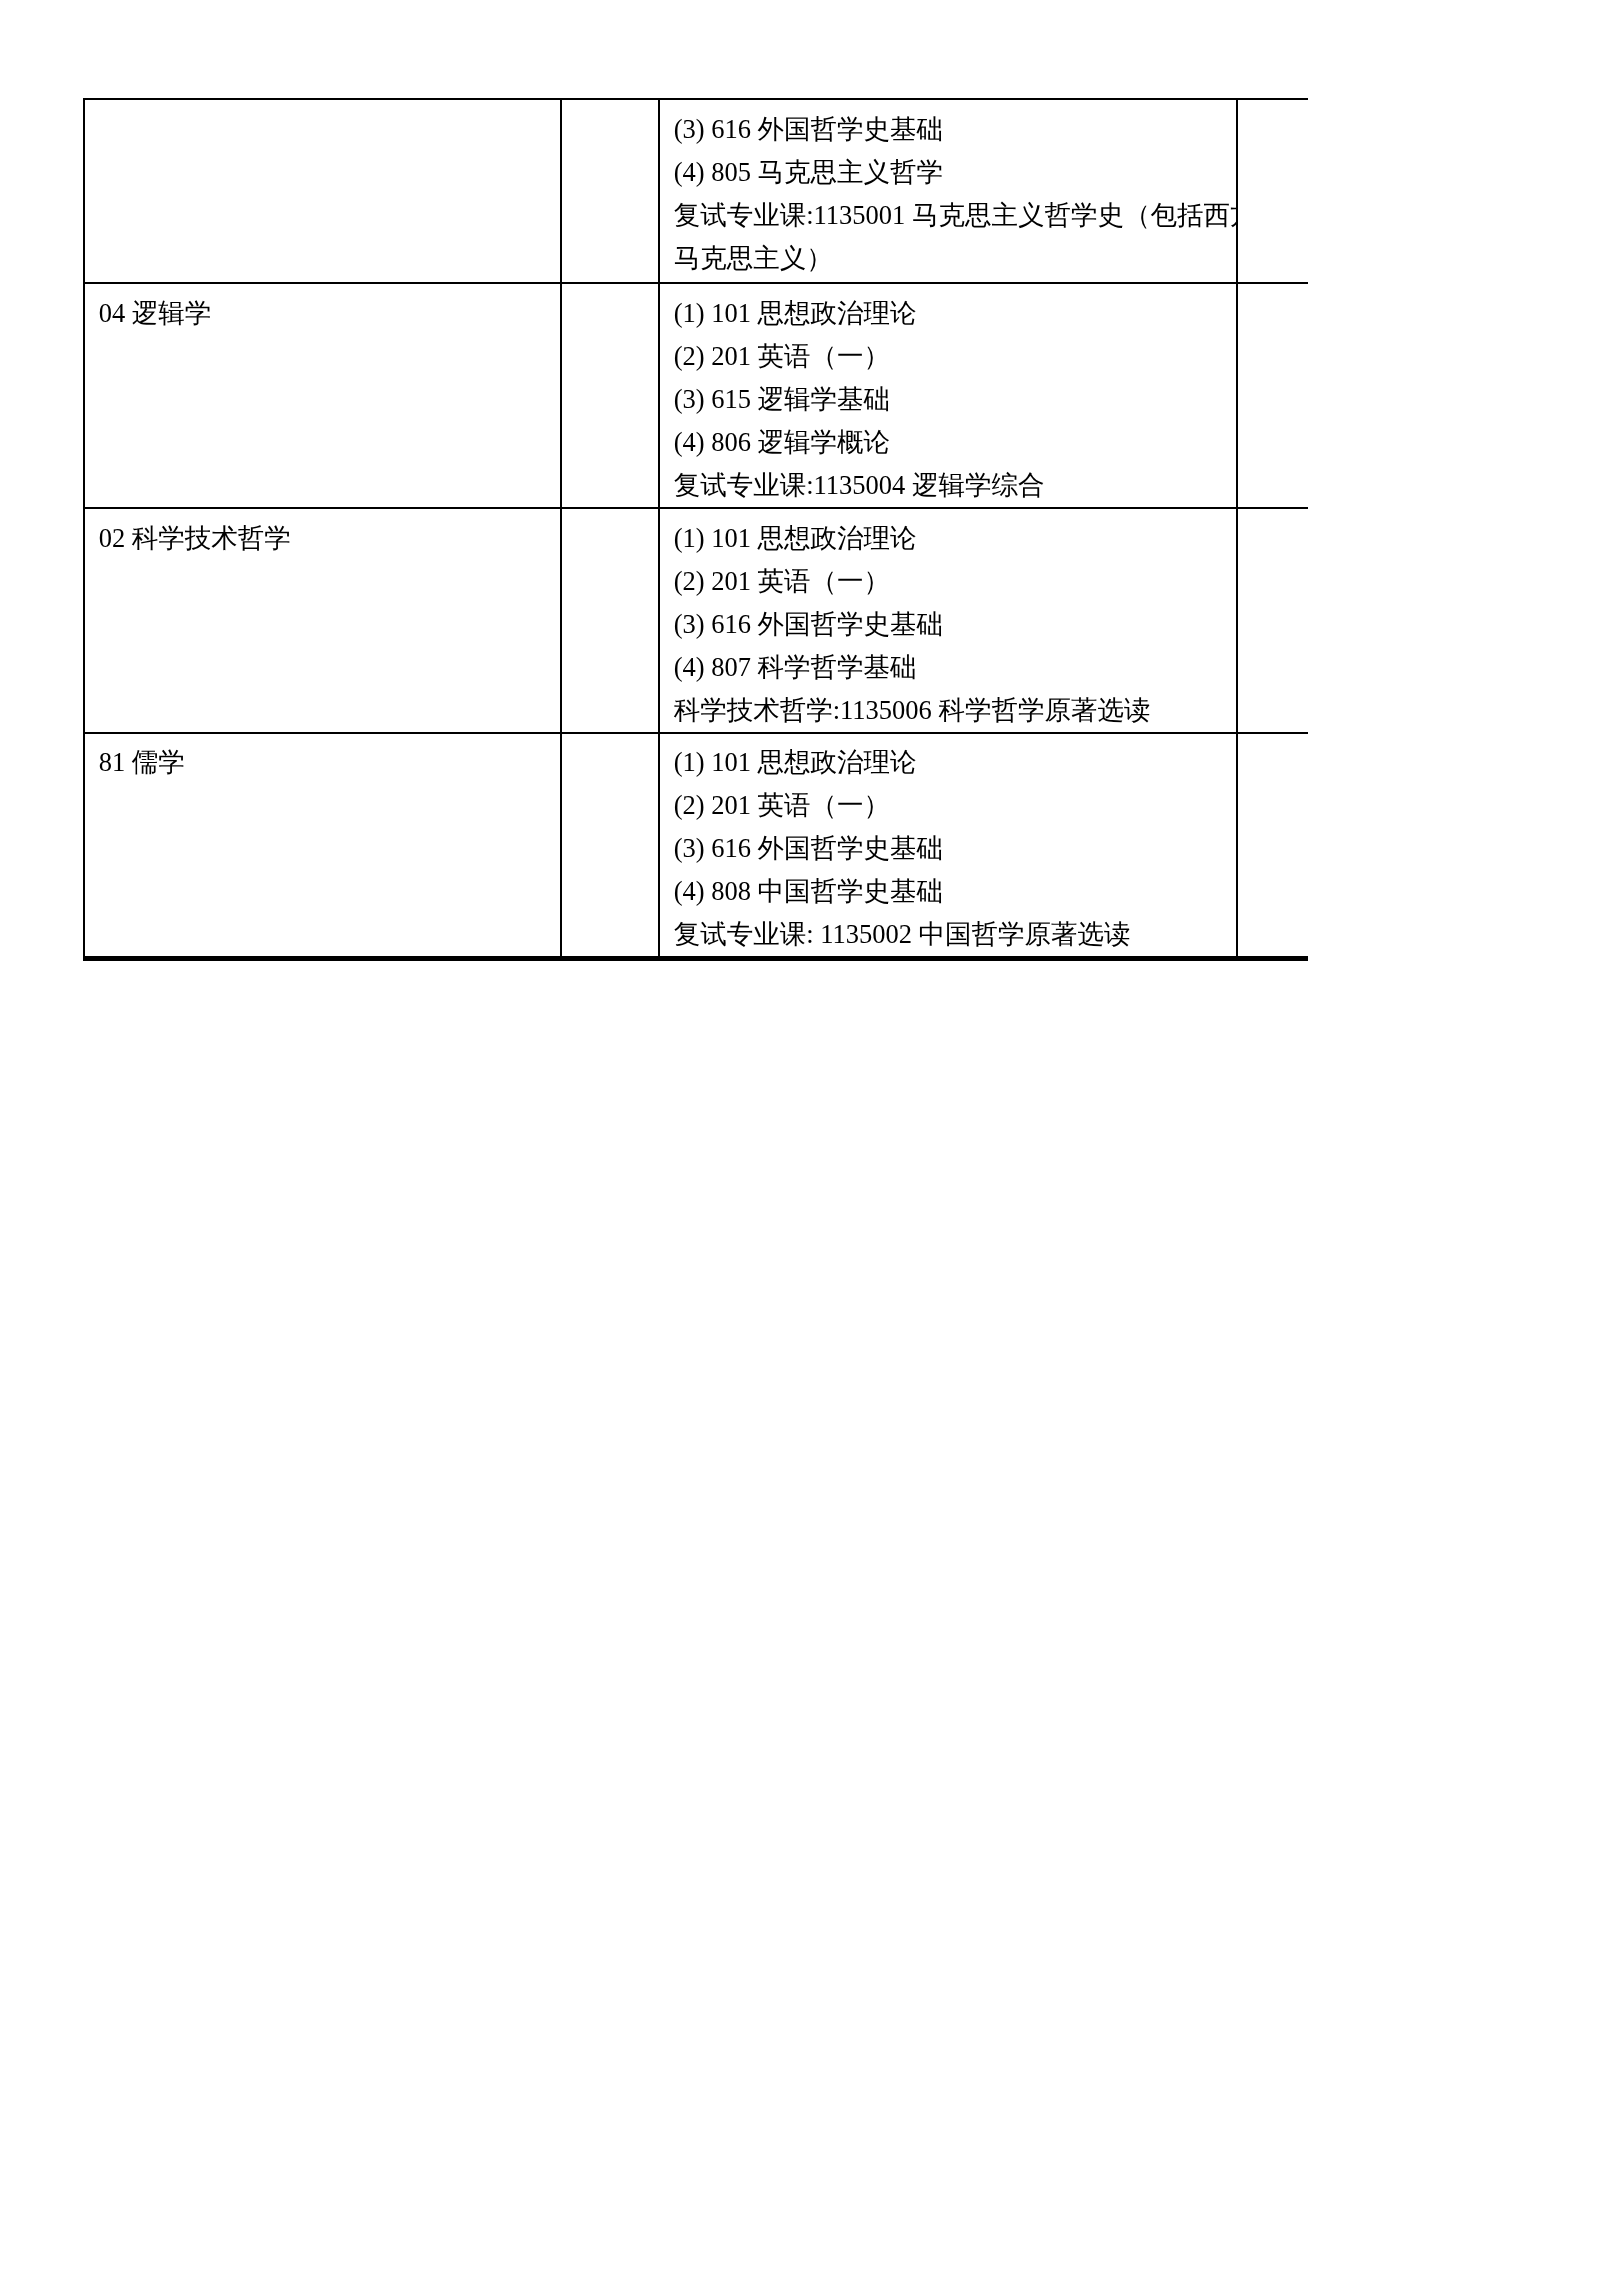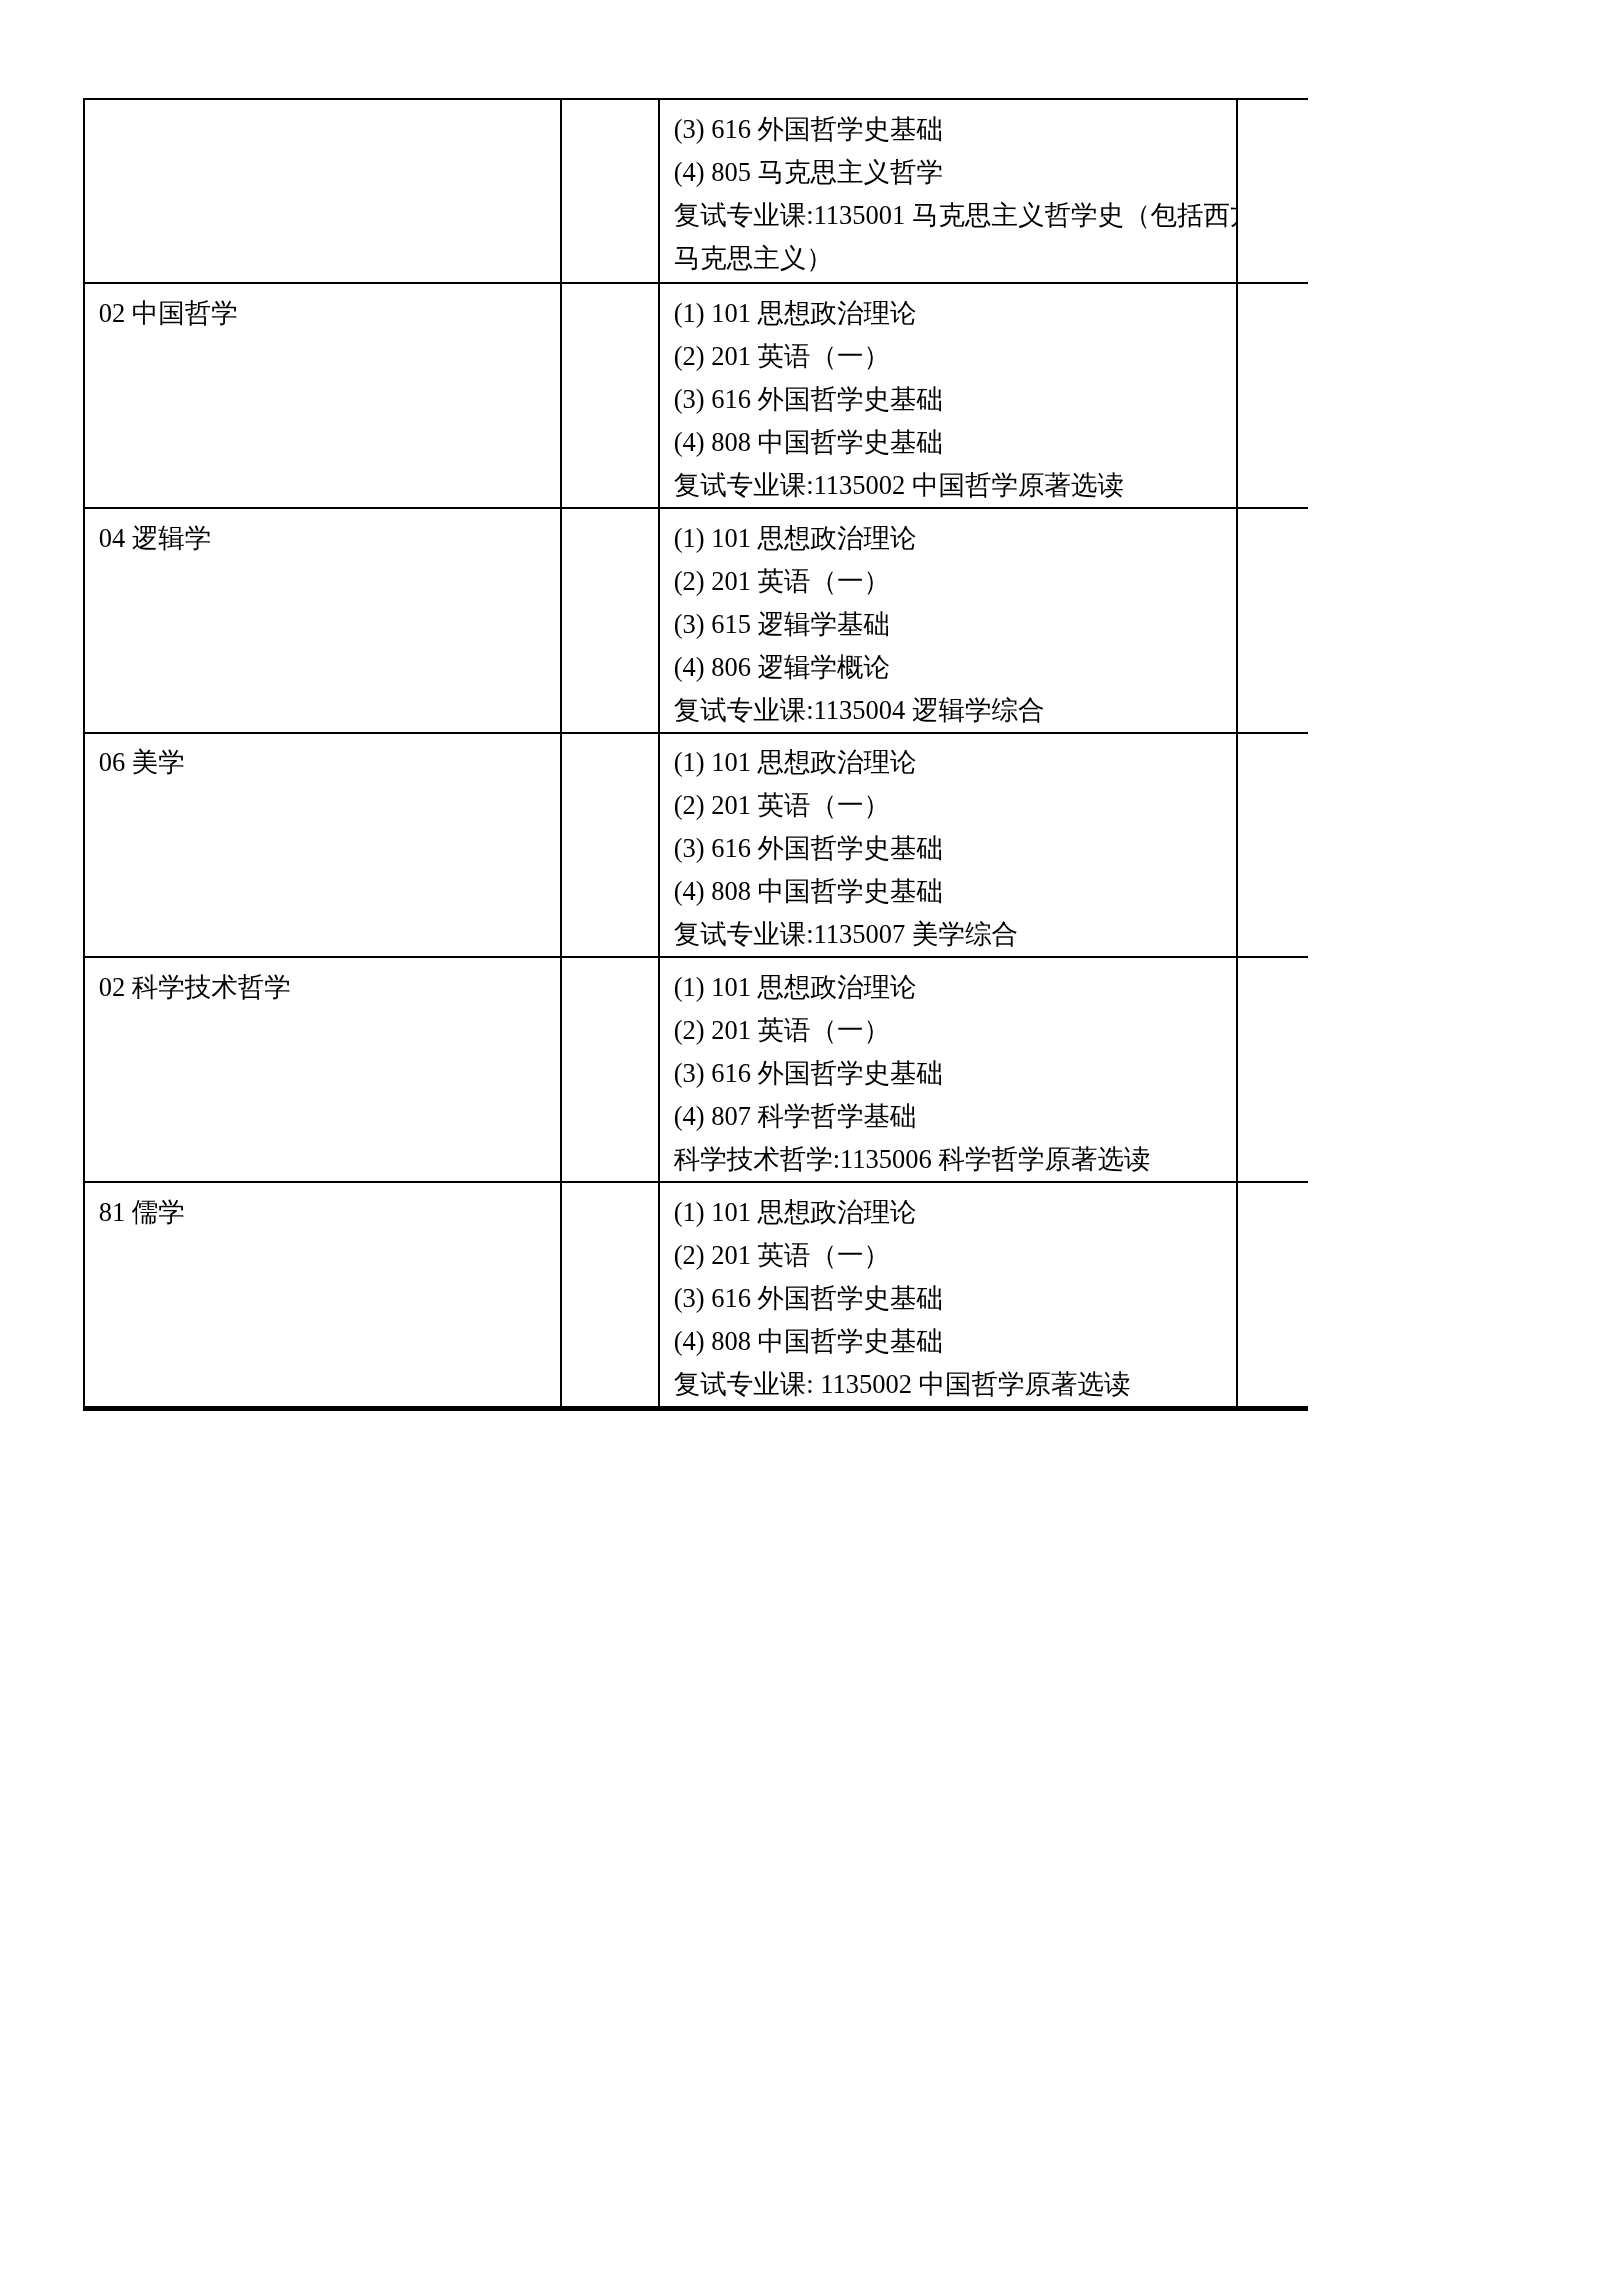--- a/index.html
+++ b/index.html
@@ -64,57 +64,29 @@
           <td>
             <div class="line">(3) 616 外国哲学史基础</div>
             <div class="line">(4) 805 马克思主义哲学</div>
             <div class="line">复试专业课:1135001 马克思主义哲学史（包括西方</div>
             <div class="line">马克思主义）</div>
           </td>
           <td class="remarks-cell"></td>
         </tr>
         <tr class="row-h5">
           <td>
-            <div class="program">02 中国哲学</div>
-          </td>
-          <td class="spacer-cell"></td>
-          <td>
-            <div class="line">(1) 101 思想政治理论</div>
-            <div class="line">(2) 201 英语（一）</div>
-            <div class="line">(3) 616 外国哲学史基础</div>
-            <div class="line">(4) 808 中国哲学史基础</div>
-            <div class="line">复试专业课:1135002 中国哲学原著选读</div>
-          </td>
-          <td class="remarks-cell"></td>
-        </tr>
-        <tr class="row-h5">
-          <td>
             <div class="program">04 逻辑学</div>
           </td>
           <td class="spacer-cell"></td>
           <td>
             <div class="line">(1) 101 思想政治理论</div>
             <div class="line">(2) 201 英语（一）</div>
             <div class="line">(3) 615 逻辑学基础</div>
             <div class="line">(4) 806 逻辑学概论</div>
             <div class="line">复试专业课:1135004 逻辑学综合</div>
-          </td>
-          <td class="remarks-cell"></td>
-        </tr>
-        <tr class="row-h5">
-          <td>
-            <div class="program">06 美学</div>
-          </td>
-          <td class="spacer-cell"></td>
-          <td>
-            <div class="line">(1) 101 思想政治理论</div>
-            <div class="line">(2) 201 英语（一）</div>
-            <div class="line">(3) 616 外国哲学史基础</div>
-            <div class="line">(4) 808 中国哲学史基础</div>
-            <div class="line">复试专业课:1135007 美学综合</div>
           </td>
           <td class="remarks-cell"></td>
         </tr>
         <tr class="row-h5">
           <td>
             <div class="program">02 科学技术哲学</div>
           </td>
           <td class="spacer-cell"></td>
           <td>
             <div class="line">(1) 101 思想政治理论</div>

